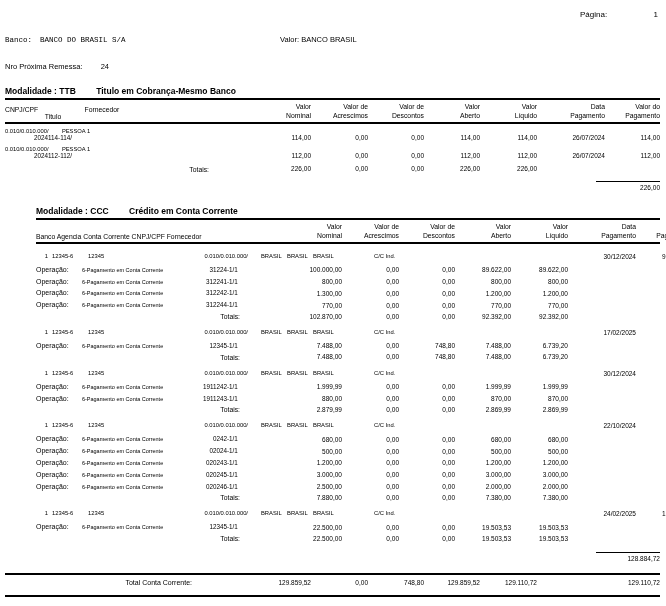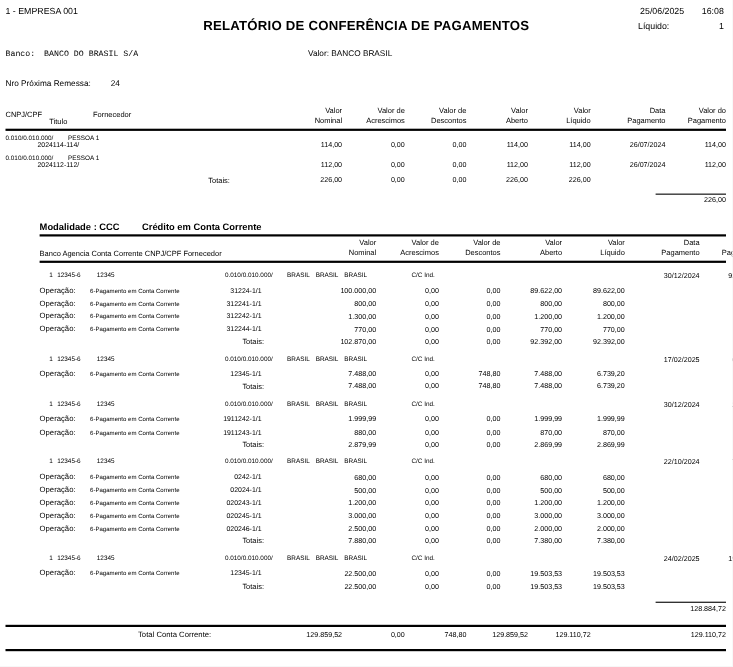--- a/index.html
+++ b/index.html
@@ -65,49 +65,45 @@
   .totalcc{padding:4px 0 3px 0;}
   .totalcc-label{text-align:right;padding-right:44px;font-size:7px;}
   .footer-row{position:relative;min-height:21px;padding-top:2px;}
   .footer-row .num{padding-top:7px;}
 </style>
 </head>
 <body>
 
 <div class="page">
 
-  <div class="hdr-row">
-    <span>1 - EMPRESA 001</span>
-    <span class="hdr-dt">
-      <span>25/06/2025</span>
-      <span>16:08</span>
-    </span>
-  </div>
   <div class="title-row">
-    <div class="title">RELATÓRIO DE CONFERÊNCIA DE PAGAMENTOS</div>
     <div class="pagina">
-      <span>Líquido:</span>
+      <span>Página:</span>
       <span>1</span>
     </div>
   </div>
 
   <div class="info1">
     <span class="lab">Banco:</span>
     <span class="lab info-banco-val">BANCO DO BRASIL S/A</span>
     <span class="info-conta">
       <span>Valor:</span>
       <span>BANCO BRASIL</span>
     </span>
   </div>
   <div class="info2">
     <span>Nro Próxima Remessa:</span>
     <span class="val">24</span>
   </div>
 
   <div class="tbl" style="margin-top:15px;">
+    <div class="mod">
+      <span>Modalidade : TTB</span>
+      <span class="desc">Titulo em Cobrança-Mesmo Banco</span>
+    </div>
     <div class="r th-row">
       <div class="left">
         <span class="h-cnpj">CNPJ/CPF</span>
         <span class="h-forn">Fornecedor</span>
         <span class="h-tit">Titulo</span>
       </div>
       <div data-repeat="num_headers">
         
       
           <div class="nh">

